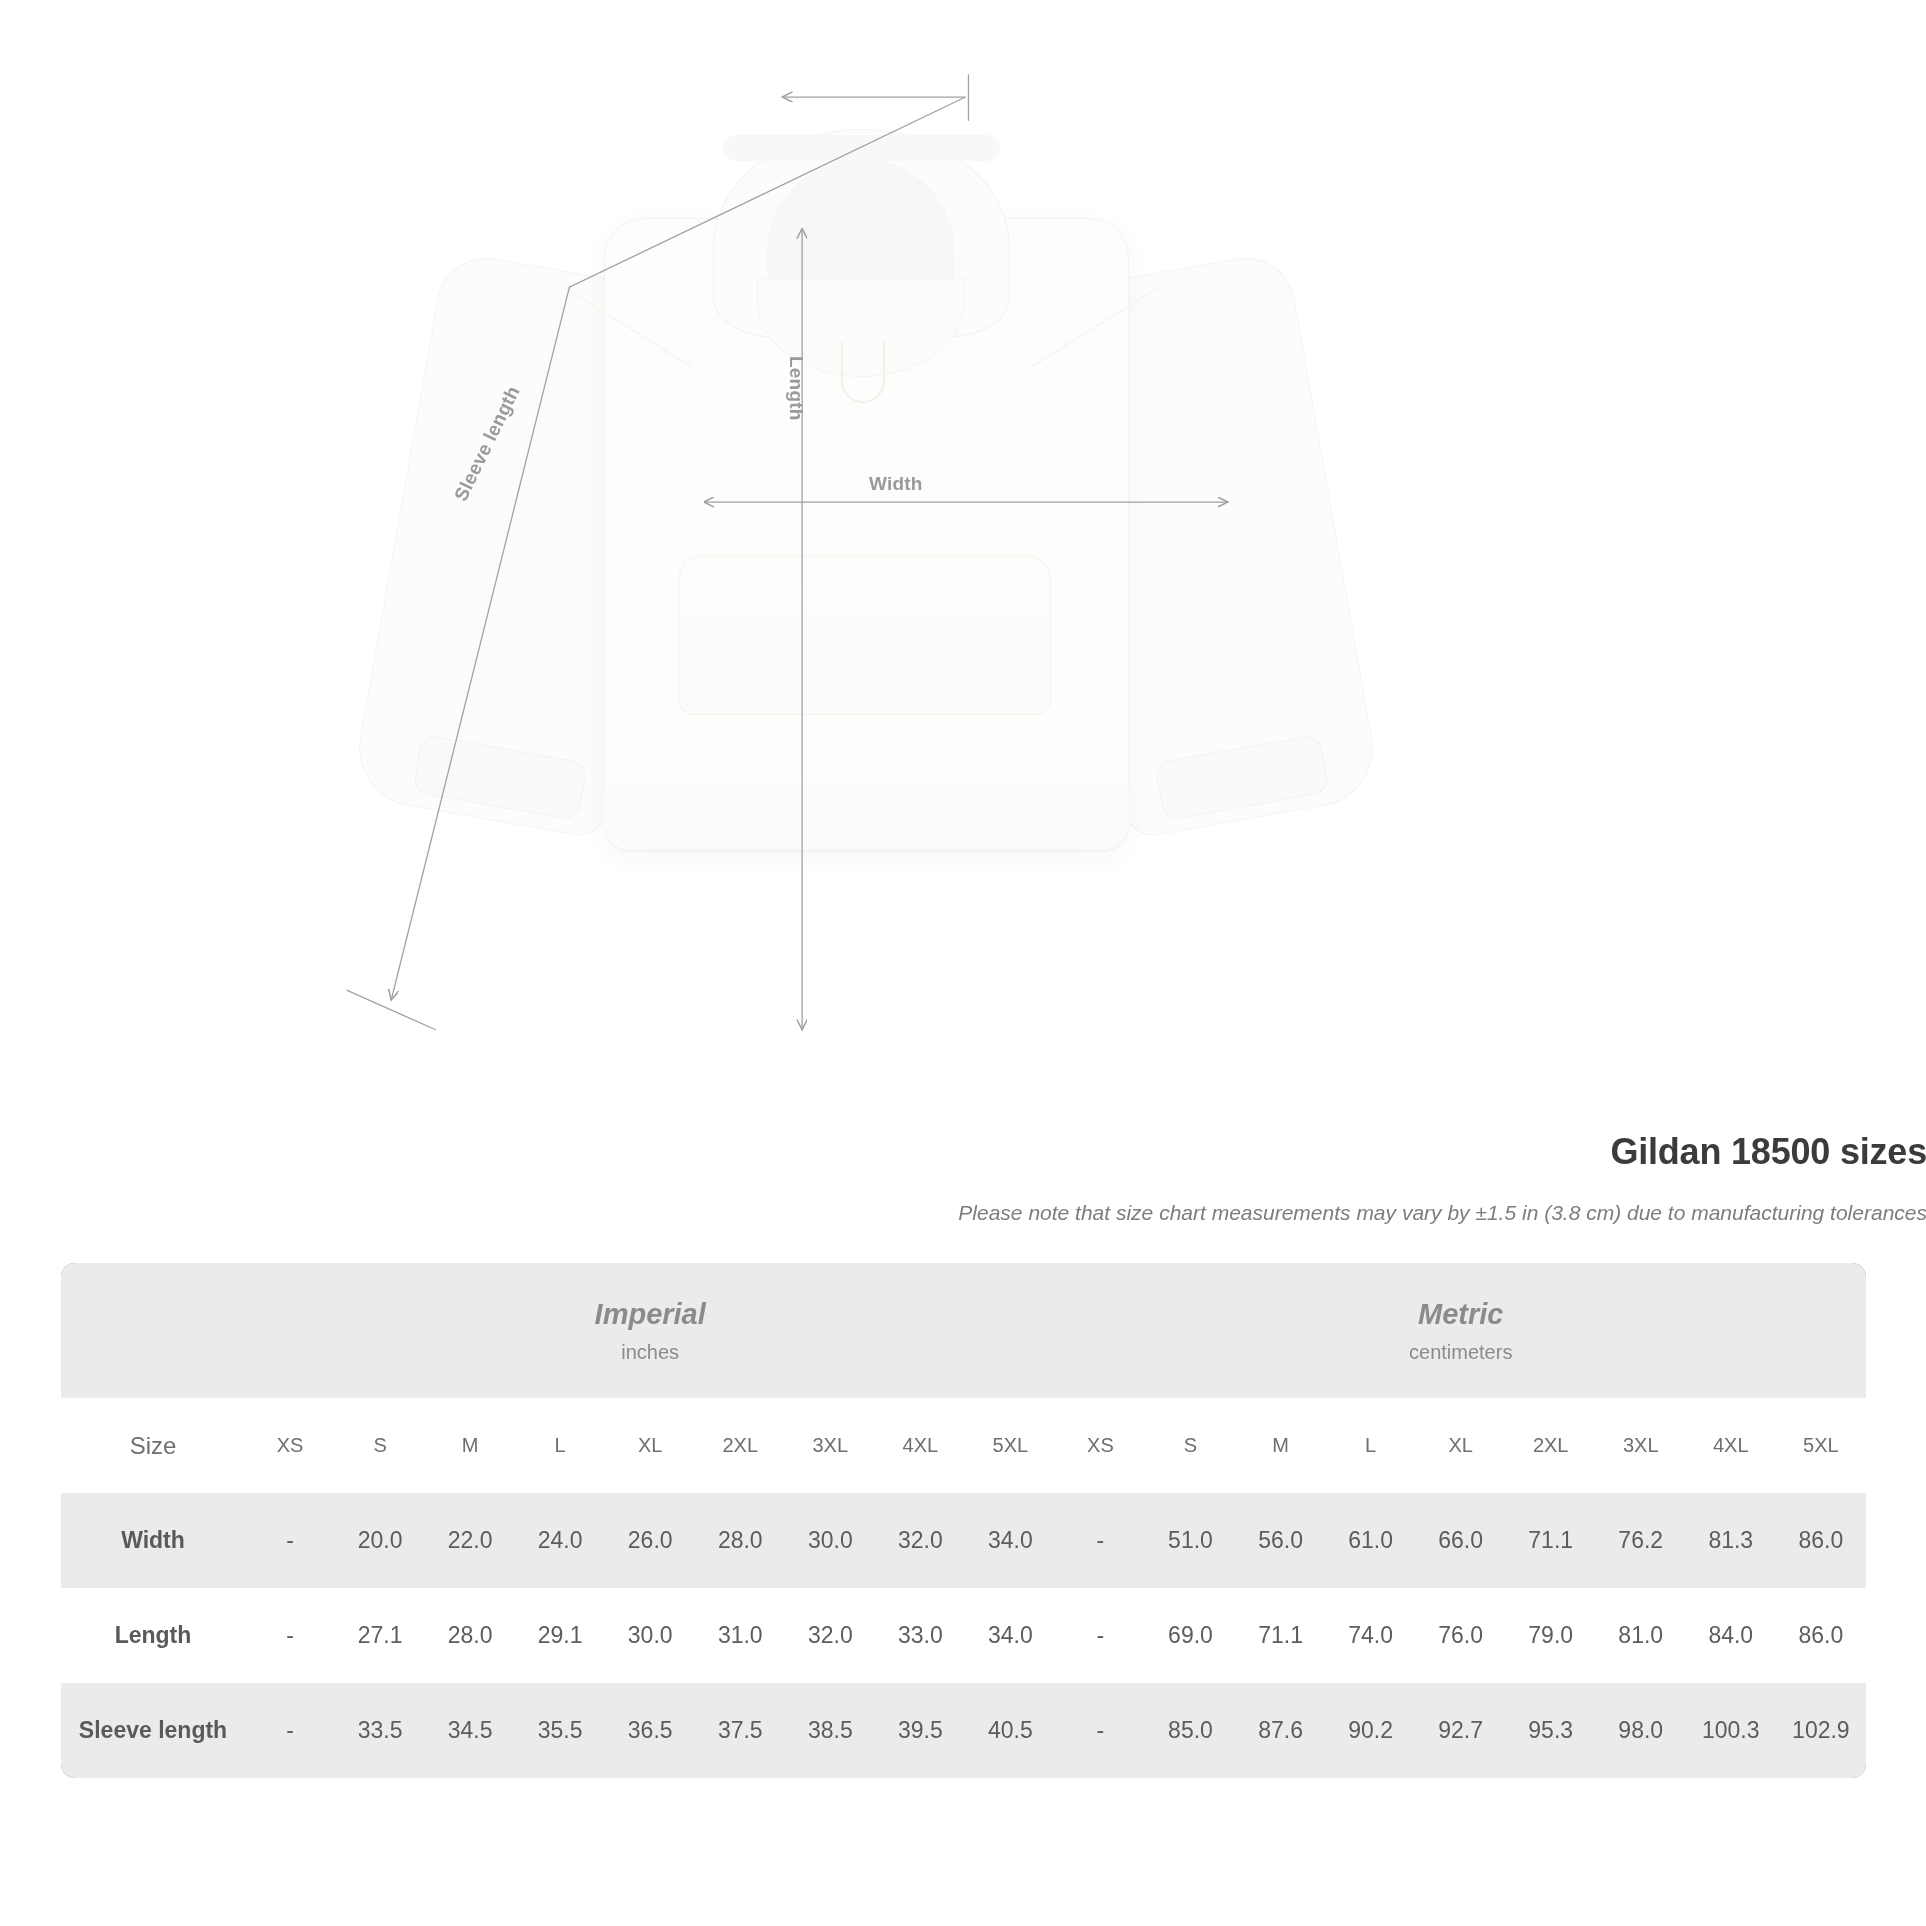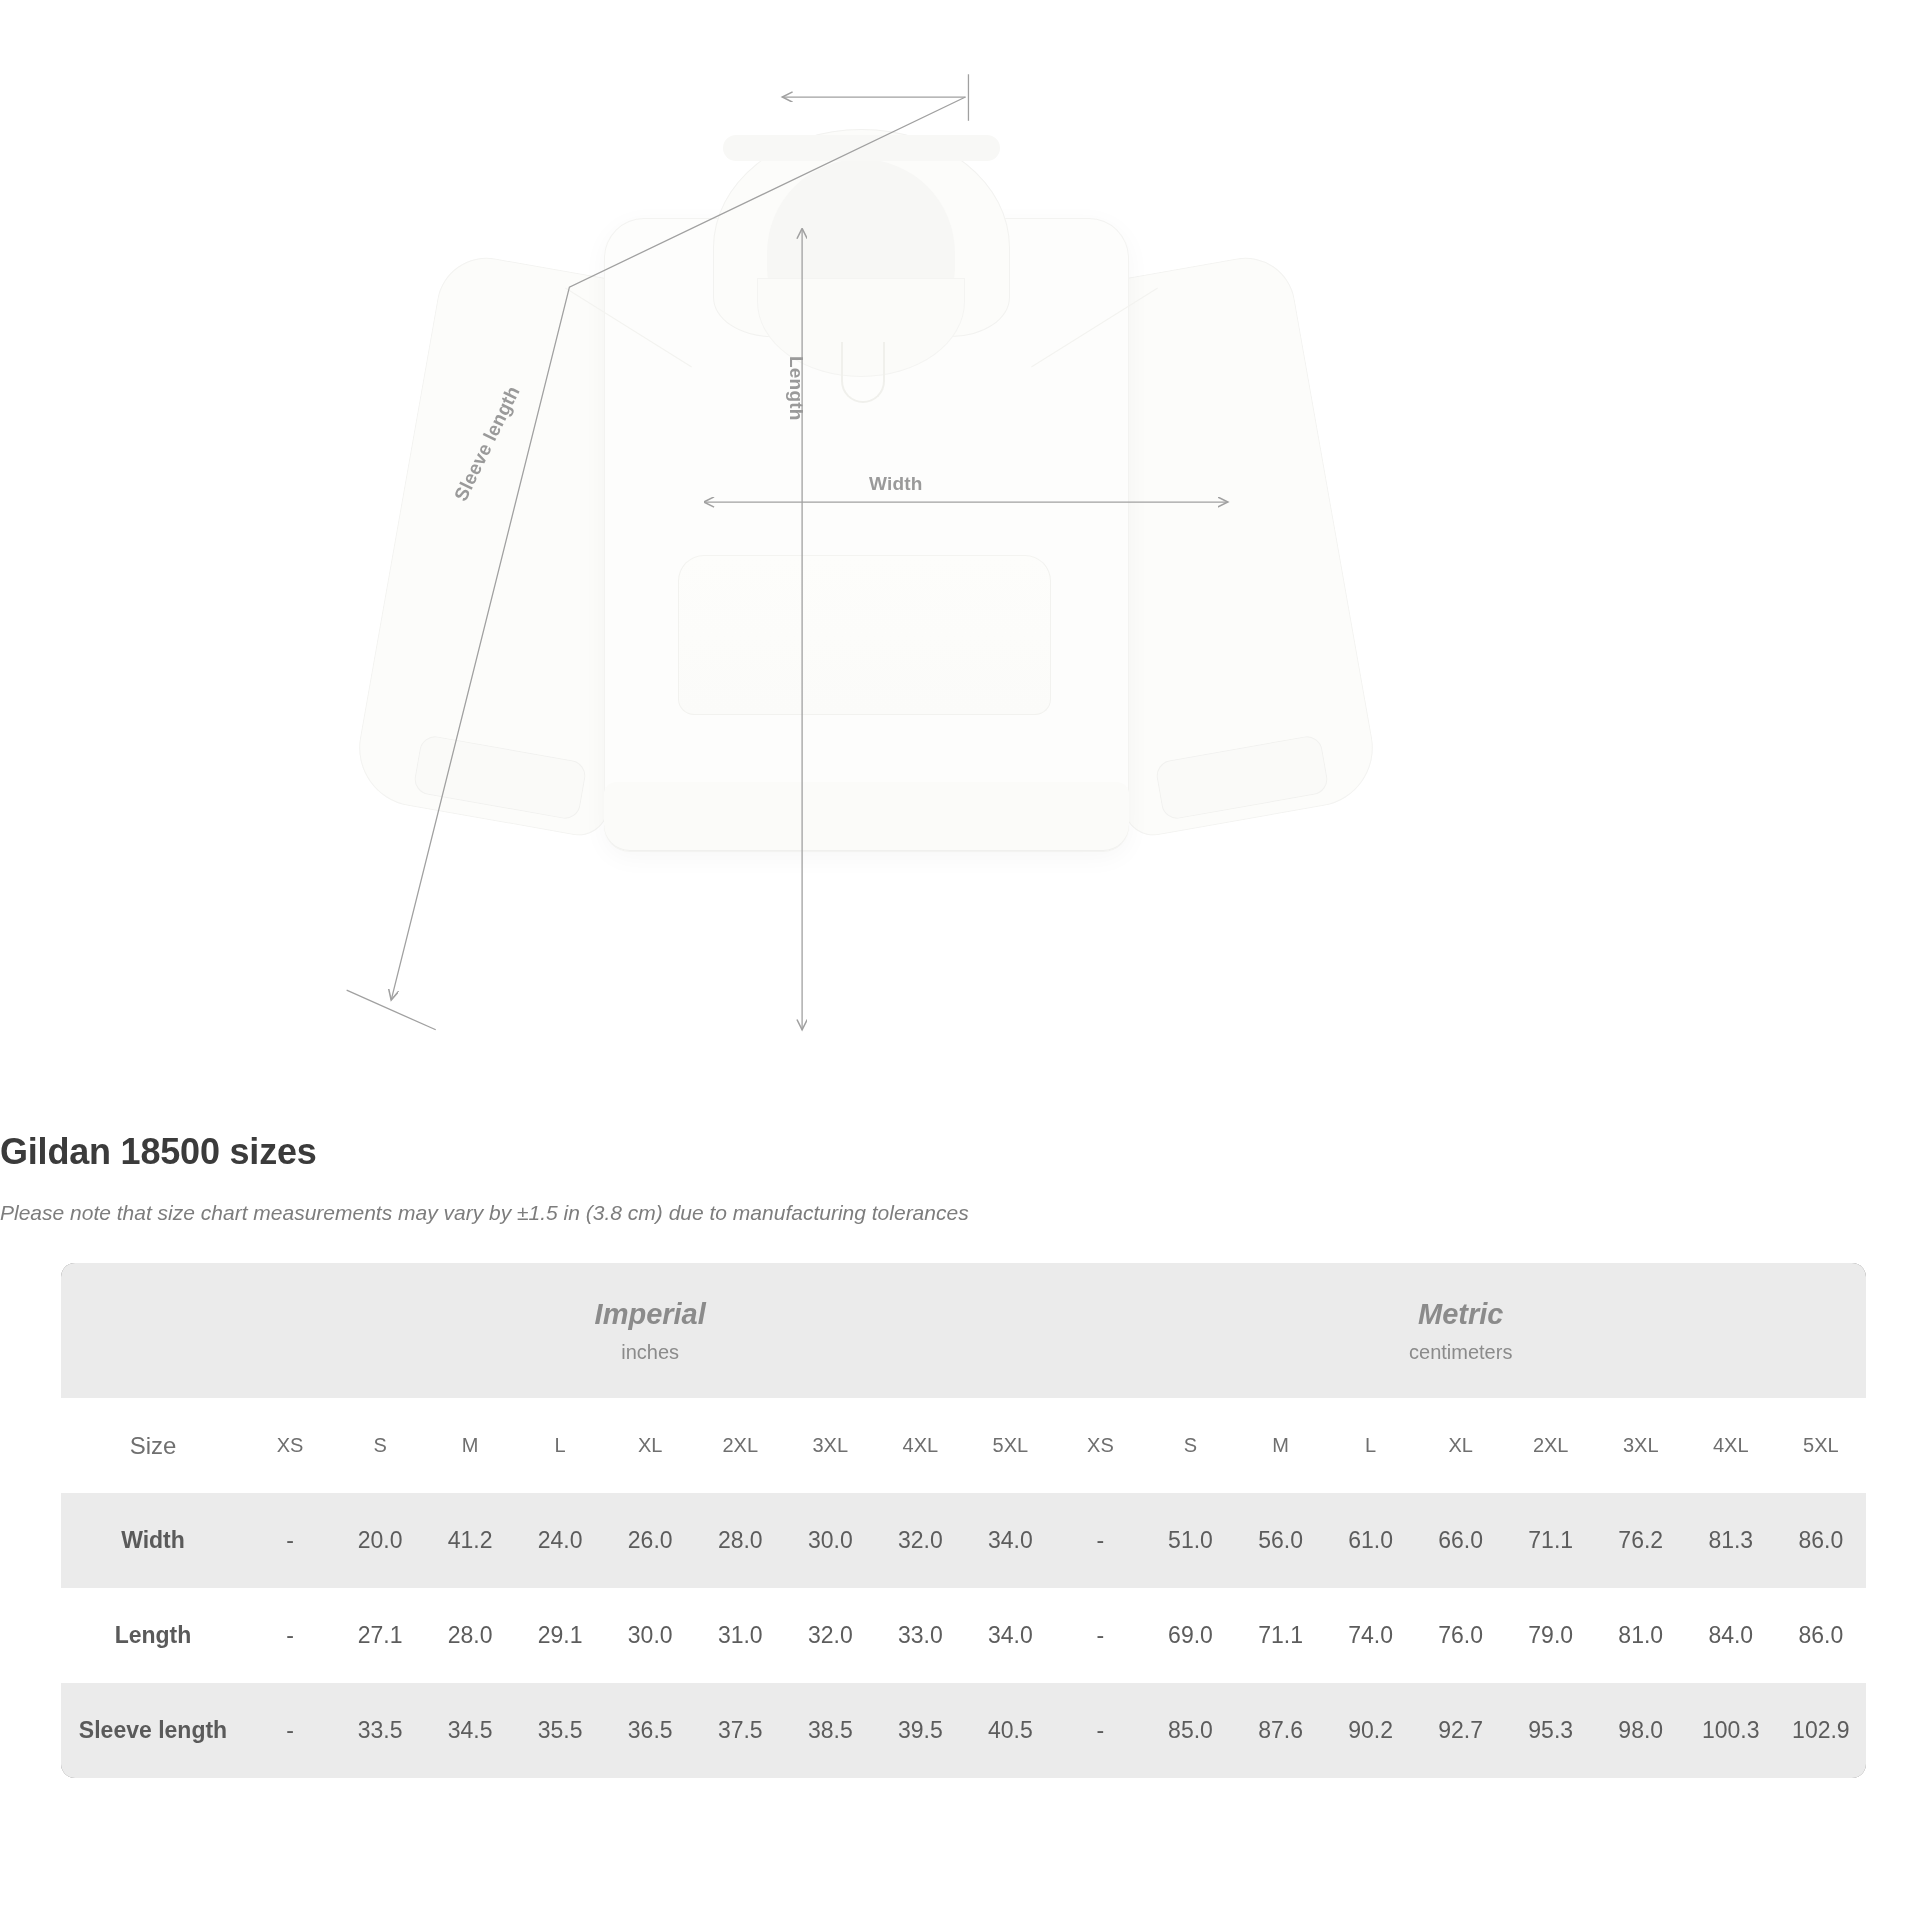--- a/index.html
+++ b/index.html
@@ -190,21 +190,21 @@
   }
   .m-label.sleeve {
     left: 450px;
     top: 495px;
     transform: rotate(-64deg);
     transform-origin: left top;
   }
 
   
   .title-block {
-    text-align: left;
+    text-align: right;
     margin-top: 22px;
   }
   .chart-title {
     font-size: 36px;
     font-weight: bold;
     color: #3b3b3b;
     letter-spacing: -0.2px;
   }
   .chart-note {
     margin-top: 28px;
@@ -365,21 +365,21 @@
         <td>2XL</td>
         <td>3XL</td>
         <td>4XL</td>
         <td>5XL</td>
       </tr>
 
       <tr class="data-row shade">
         <td class="rowlabel">Width</td>
         <td>-</td>
         <td>20.0</td>
-        <td>41.2</td>
+        <td>22.0</td>
         <td>24.0</td>
         <td>26.0</td>
         <td>28.0</td>
         <td>30.0</td>
         <td>32.0</td>
         <td>34.0</td>
         <td>-</td>
         <td>51.0</td>
         <td>56.0</td>
         <td>61.0</td>

